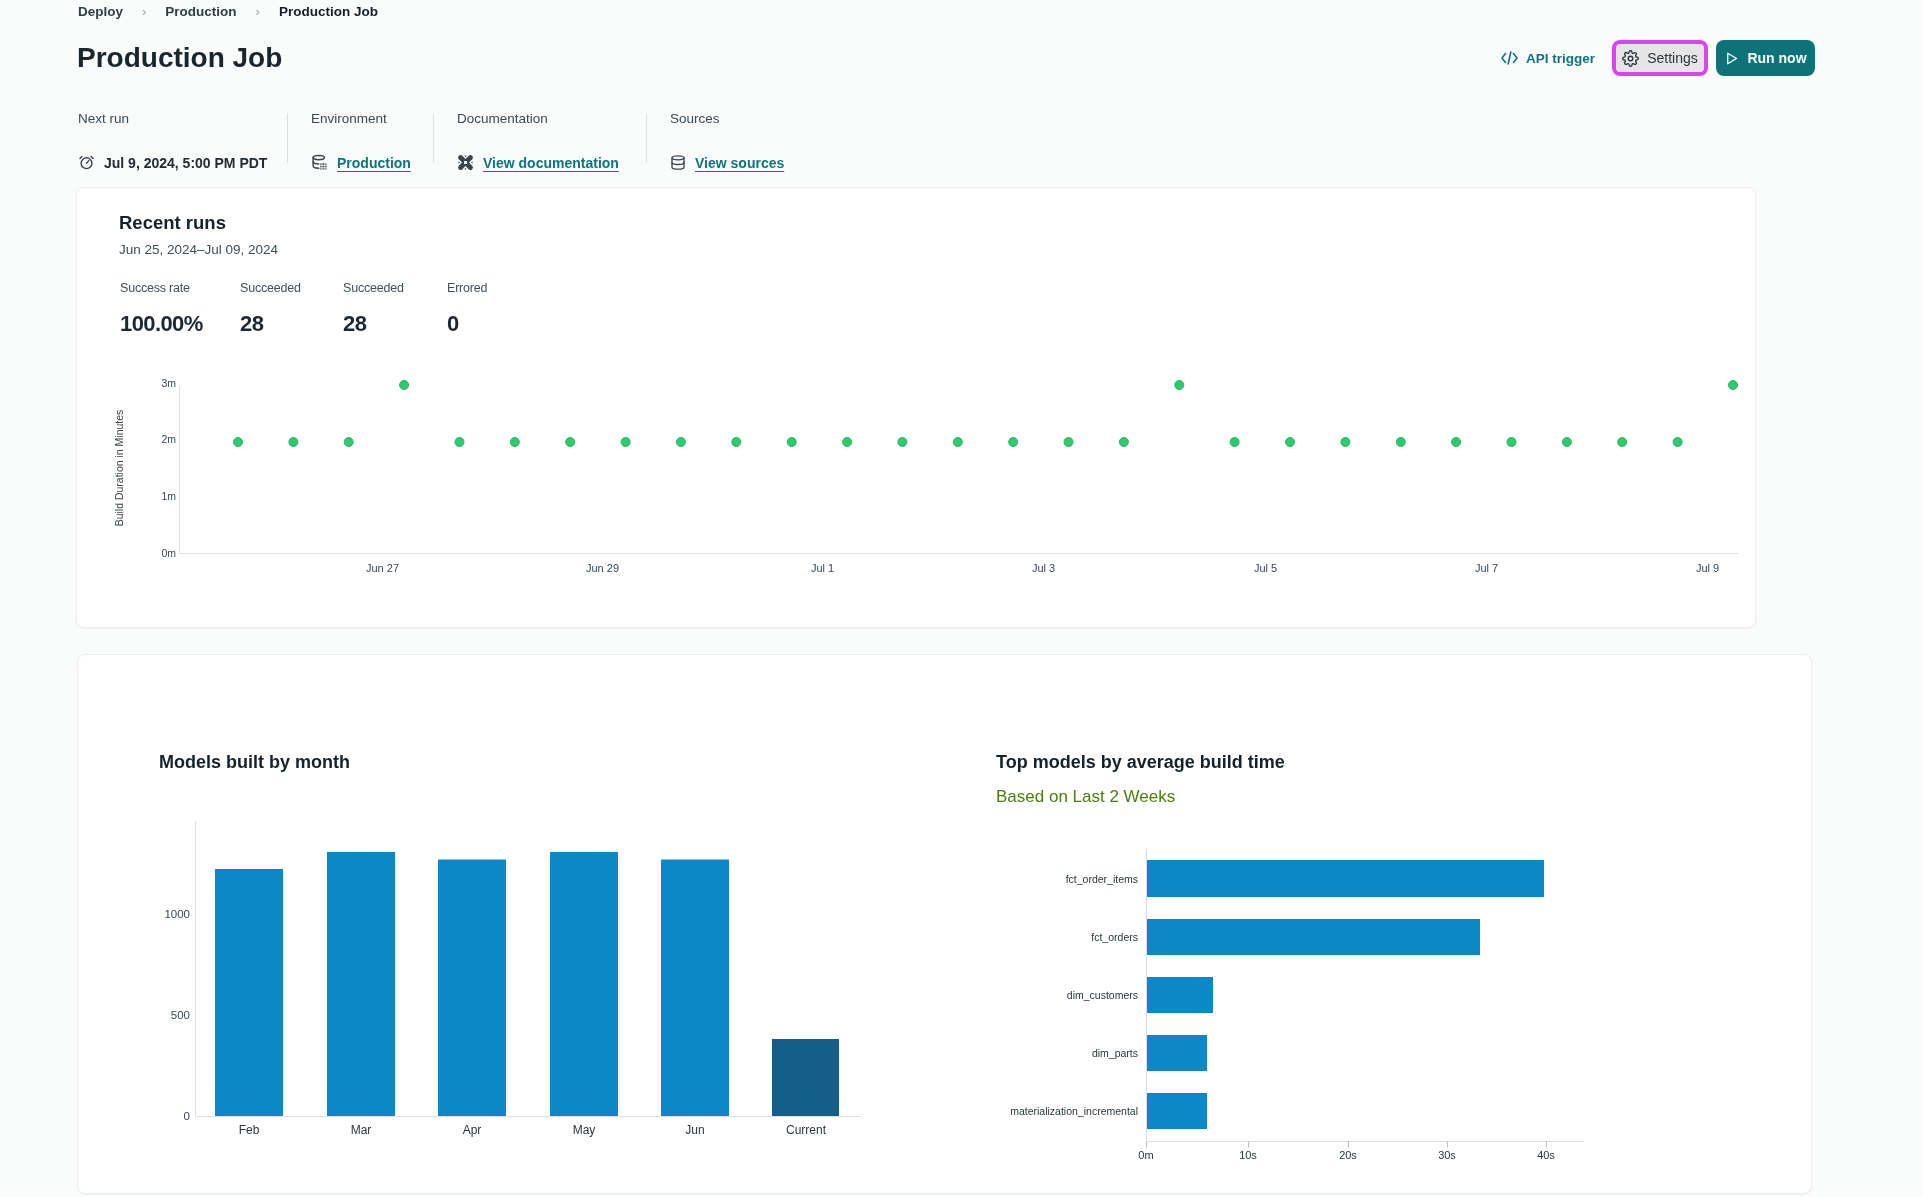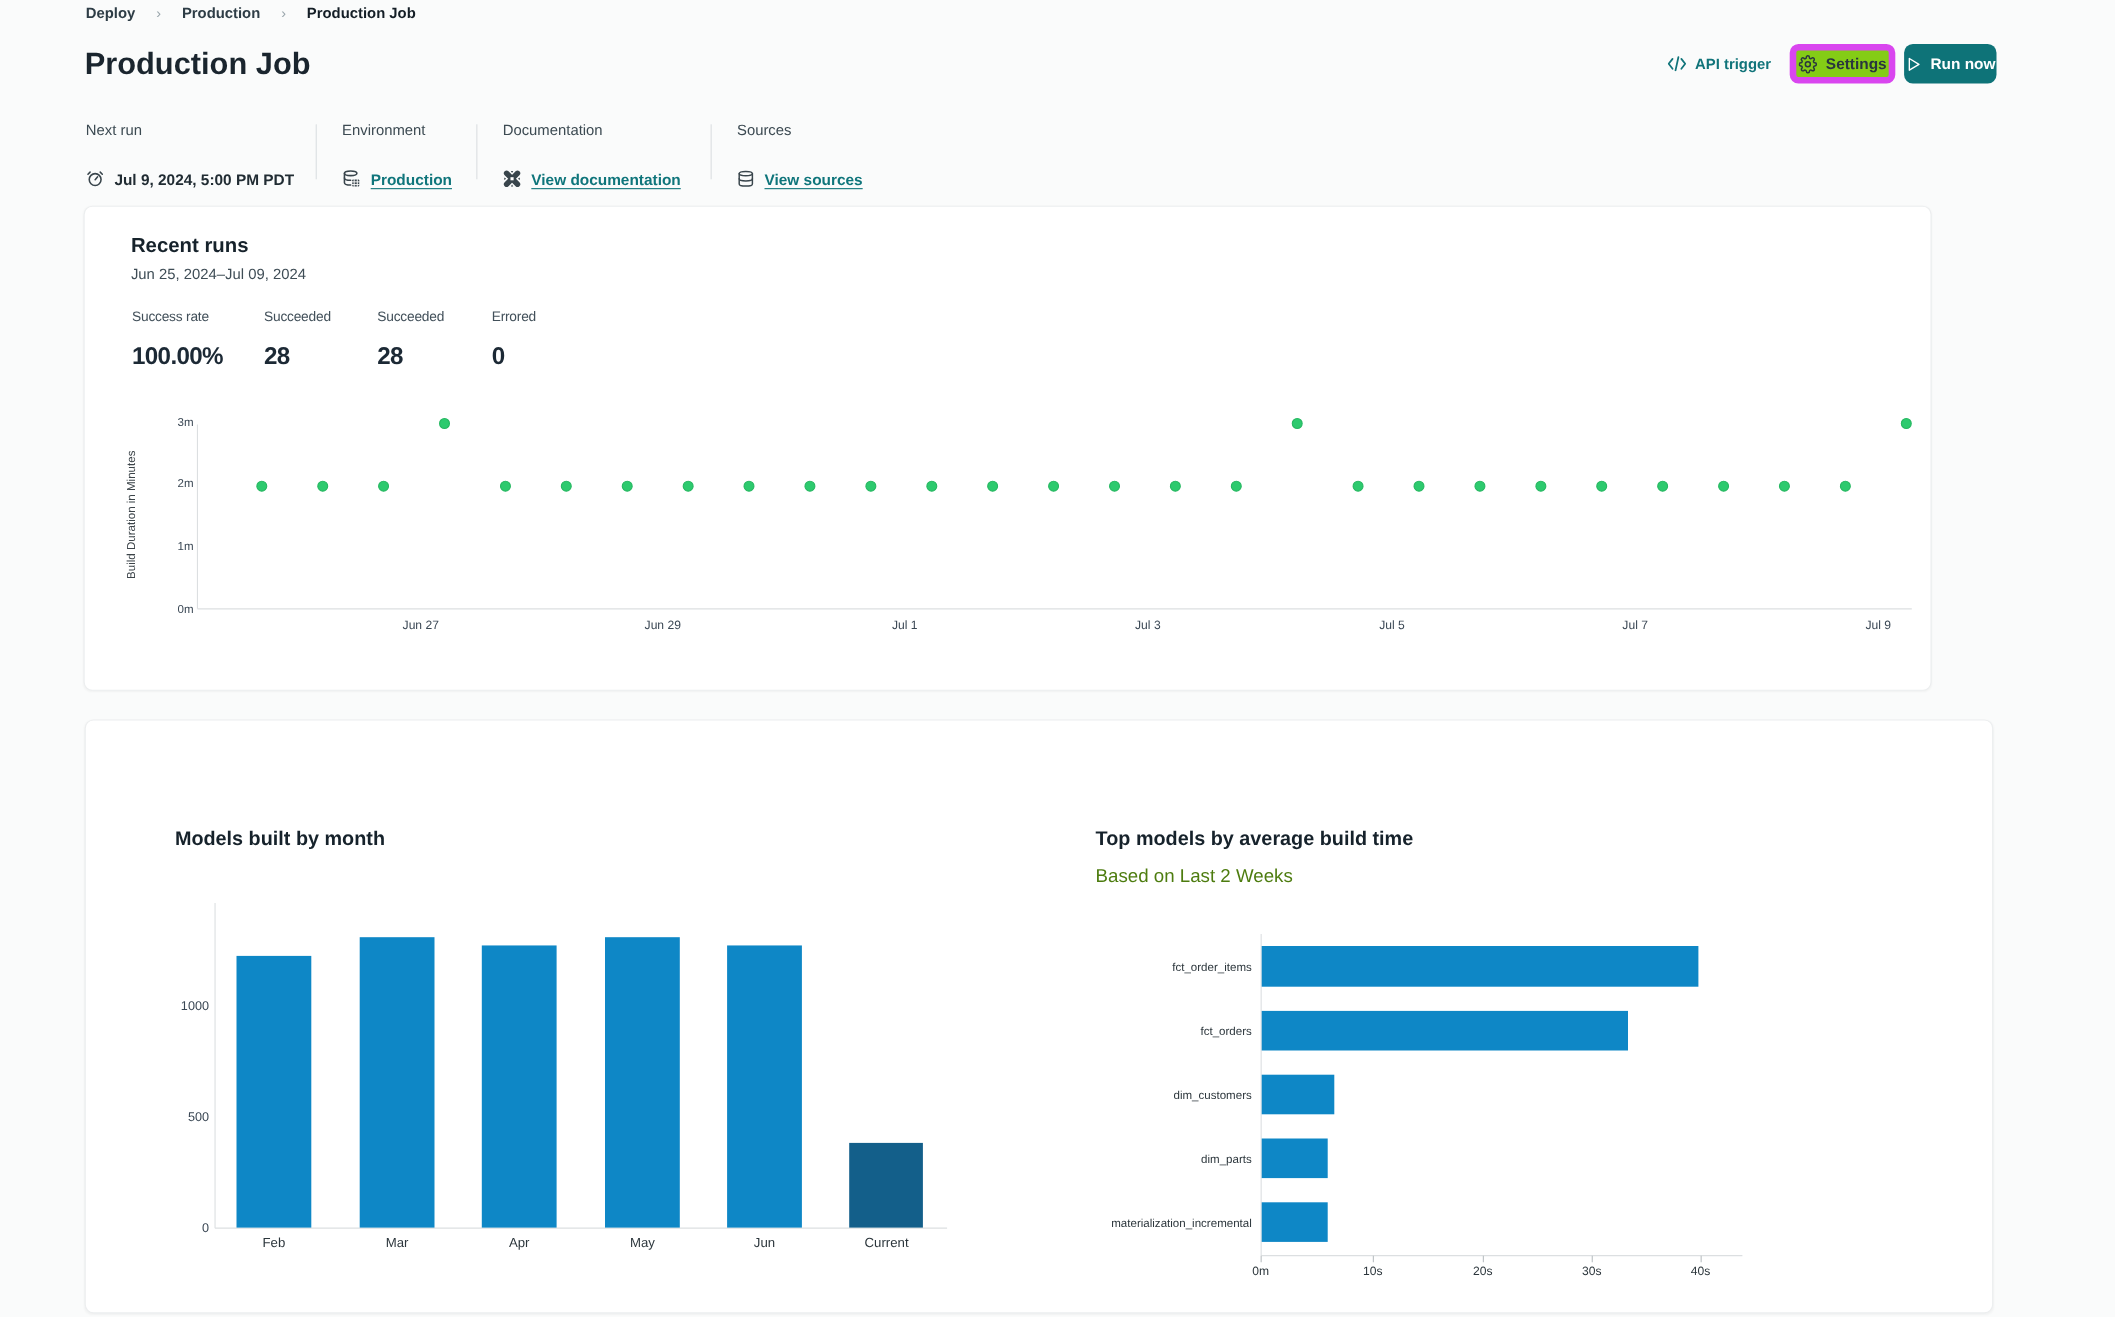--- a/index.html
+++ b/index.html
@@ -14,22 +14,22 @@
   
   .crumbs { left:78px; top:4px; font-size:13.5px; font-weight:700; color:#2e3d46; }
   .crumbs .sep { color:#9aa6ac; font-weight:400; padding:0 19px; font-size:13px; }
   .crumbs .cur { color:#141e26; }
   
   h1.title { left:77px; top:42px; font-size:28px; font-weight:700; color:#1a252e; letter-spacing:0; position:absolute; }
   
   .actions { top:40px; right:108px; height:36px; display:flex; align-items:center; }
   .apitrigger { color:#11747a; font-size:13.5px; font-weight:700; display:flex; align-items:center; gap:8px; margin-right:17px; }
   .btn { height:36px; border-radius:8px; display:flex; align-items:center; justify-content:center; font-size:14px; font-weight:700; }
-  .btn-settings { width:96px; background:#84cc16; border:6px solid #d946ef; color:#29363e; gap:8px; margin-right:8px; font-weight:700; }
-  .btn-run { width:84px; background:#0e7378; color:#fff; gap:8px; }
+  .btn-settings { width:96px; background:#e5e5e5; border:4px solid #d946ef; color:#29363e; gap:8px; margin-right:8px; font-weight:400; }
+  .btn-run { width:99px; background:#0e7378; color:#fff; gap:8px; }
   
   .meta { left:78px; top:111px; display:flex; }
   .meta .col { }
   .meta .label { font-size:13.5px; color:#3c4a52; margin-bottom:15px; }
   .meta .value { font-size:14px; font-weight:700; color:#212c33; display:flex; align-items:center; gap:9px; white-space:nowrap;margin-top:28px; }
   .meta .value svg, .apitrigger svg, .btn svg { flex:none; }
   .meta .value a { color:#0f757b; text-decoration:underline; text-underline-offset:3px; }
   .meta .divider { width:1px; background:#dbdfe2; margin:2px 23px 0 23px; height:50px; }
   
   .card { position:absolute; background:#fff; border:1px solid #eceeef; border-radius:8px; box-shadow:0 1px 2px rgba(0,0,0,0.04); }

